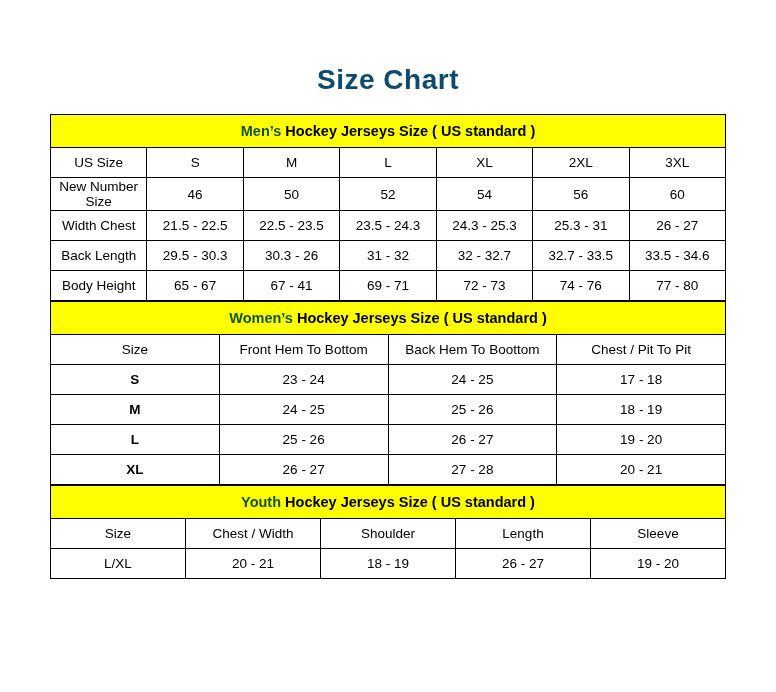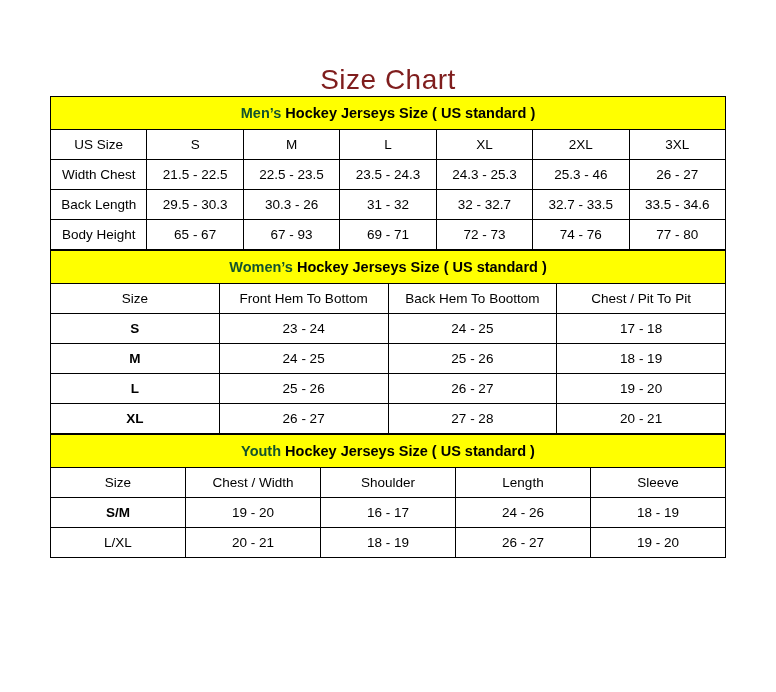--- a/index.html
+++ b/index.html
@@ -15,25 +15,26 @@
     overflow: hidden;
   }
   .page {
     width: 776px;
     height: 692px;
     position: relative;
     box-sizing: border-box;
   }
   .chart-title {
     text-align: center;
-    color: #7f1d1d;
+    color: #0c4a6e;
     font-size: 28px;
-    font-weight: normal;
+    font-weight: bold;
     letter-spacing: 0.5px;
     padding-top: 64px;
+    padding-bottom: 18px;
   }
   .tables-wrap {
     width: 676px;
     margin: 0 auto;
   }
   table.size-table {
     border-collapse: collapse;
     width: 100%;
     table-layout: fixed;
   }
@@ -83,41 +84,50 @@
         <tr class="row-header">
           <td class="c0">US Size</td>
           <td>S</td>
           <td>M</td>
           <td>L</td>
           <td>XL</td>
           <td>2XL</td>
           <td>3XL</td>
         </tr>
         <tr>
+          <td class="c0 rowlabel">New Number Size</td>
+          <td>46</td>
+          <td>50</td>
+          <td>52</td>
+          <td>54</td>
+          <td>56</td>
+          <td>60</td>
+        </tr>
+        <tr>
           <td class="c0 rowlabel">Width Chest</td>
           <td>21.5 - 22.5</td>
           <td>22.5 - 23.5</td>
           <td>23.5 - 24.3</td>
           <td>24.3 - 25.3</td>
-          <td>25.3 - 46</td>
+          <td>25.3 - 31</td>
           <td>26 - 27</td>
         </tr>
         <tr>
           <td class="c0 rowlabel">Back Length</td>
           <td>29.5 - 30.3</td>
           <td>30.3 - 26</td>
           <td>31 - 32</td>
           <td>32 - 32.7</td>
           <td>32.7 - 33.5</td>
           <td>33.5 - 34.6</td>
         </tr>
         <tr>
           <td class="c0 rowlabel">Body Height</td>
           <td>65 - 67</td>
-          <td>67 - 93</td>
+          <td>67 - 41</td>
           <td>69 - 71</td>
           <td>72 - 73</td>
           <td>74 - 76</td>
           <td>77 - 80</td>
         </tr>
       </tbody>
     </table>
 
     <table class="size-table tbl-women">
       <tbody>
@@ -163,27 +173,20 @@
           <td class="section-banner" colspan="5"><span class="accent">Youth</span><span> Hockey Jerseys Size ( US standard )</span></td>
         </tr>
         <tr class="row-header">
           <td class="c0">Size</td>
           <td>Chest / Width</td>
           <td>Shoulder</td>
           <td>Length</td>
           <td>Sleeve</td>
         </tr>
         <tr>
-          <td class="c0" style="font-weight:bold">S/M</td>
-          <td>19 - 20</td>
-          <td>16 - 17</td>
-          <td>24 - 26</td>
-          <td>18 - 19</td>
-        </tr>
-        <tr>
           <td class="c0" style="font-weight:normal">L/XL</td>
           <td>20 - 21</td>
           <td>18 - 19</td>
           <td>26 - 27</td>
           <td>19 - 20</td>
         </tr>
       </tbody>
     </table>
 
   </div>

